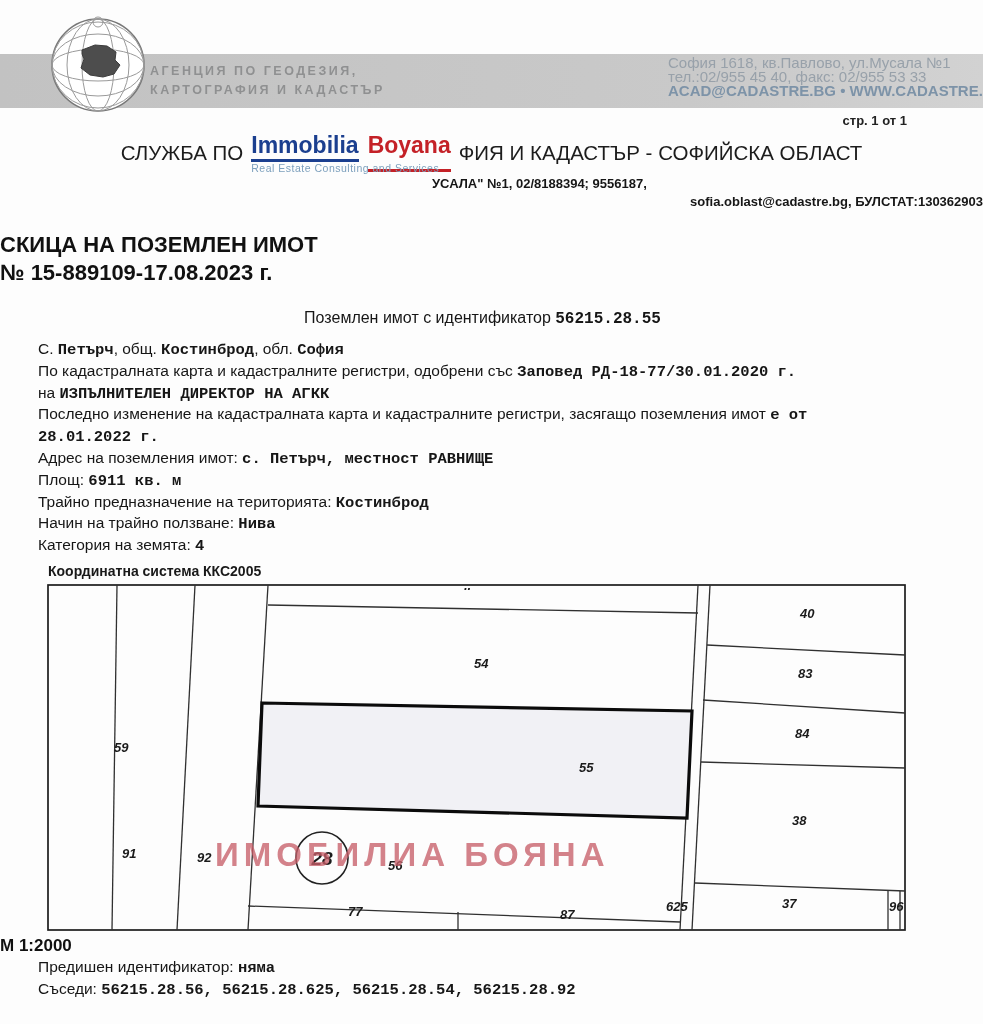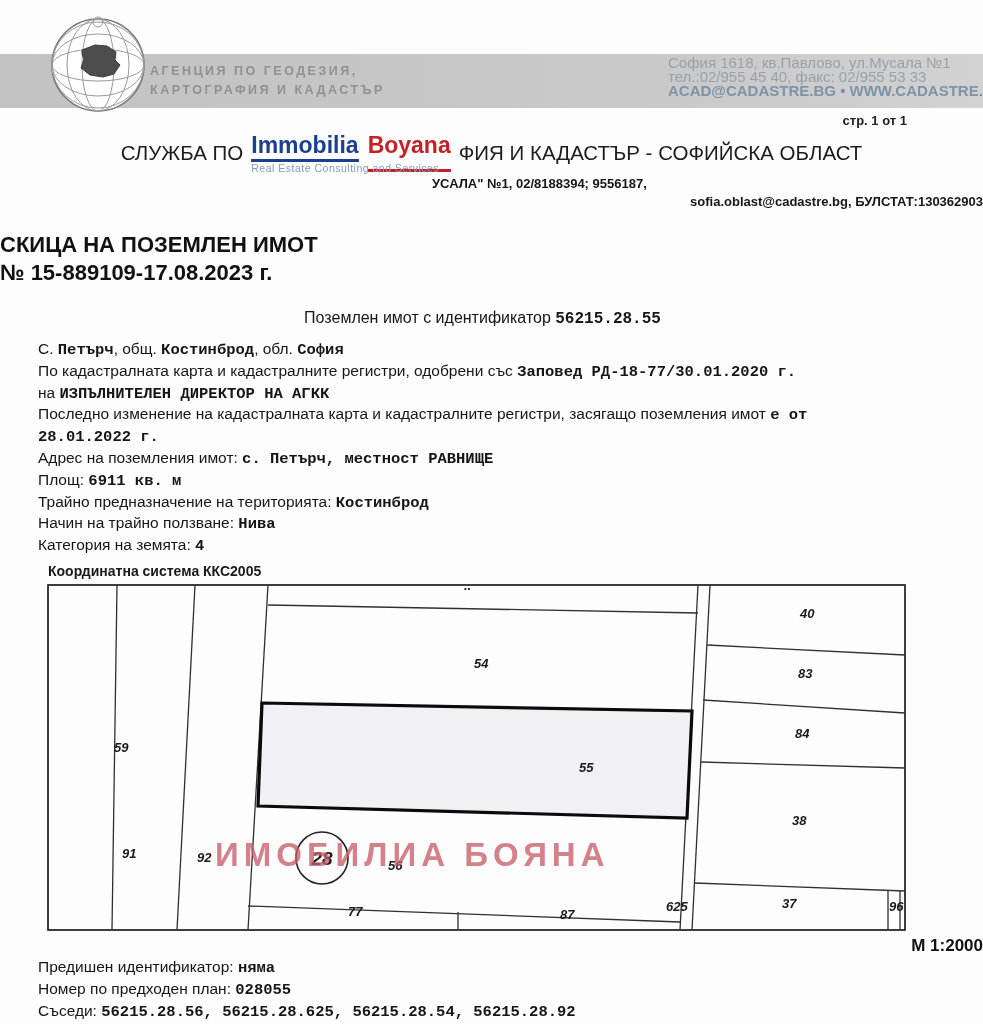--- a/index.html
+++ b/index.html
@@ -36,21 +36,21 @@
   
   .map{top:578px;left:38px;width:870px;height:356px;}
   #map-svg{position:absolute;top:0;left:0;}
   #map-svg .thin{stroke:#303030;stroke-width:1.3;fill:none;}
   #map-svg .frame{stroke:#1d1d1d;stroke-width:1.7;fill:none;}
   #map-svg .thick{stroke:#0b0b0b;stroke-width:3.2;fill:#f1f1f5;}
   #map-svg text{font:italic 700 13px "Liberation Sans",sans-serif;fill:#1a1a1a;}
   #map-svg .circ{stroke:#222;stroke-width:1.6;fill:none;}
   #map-svg .circ-label{font:italic 700 19px "Liberation Sans",sans-serif;text-anchor:middle;}
   .watermark{top:258px;left:177px;font-size:33px;font-weight:700;letter-spacing:5px;color:rgba(198,95,105,.78);white-space:nowrap;}
-  .scale{top:936px;left:0;width:983px;text-align:right;font-size:17px;font-weight:700;color:#111;}
+  .scale{top:936px;left:0;width:983px;text-align:left;font-size:17px;font-weight:700;color:#111;}
   
   .footer{top:957px;left:38px;width:910px;font-size:15.5px;line-height:20.8px;color:#161616;}
 </style>
 </head>
 <body>
 
 <div class="page">
 
   <div class="abs band"></div>
 
@@ -156,17 +156,16 @@
           <text x="426" y="12">..</text>
         </g>
     </svg>
     <div class="abs watermark">ИМОБИЛИА БОЯНА</div>
   </div>
 
   <div class="abs scale">М 1:2000</div>
 
   <div class="abs footer">
     <div><span>Предишен идентификатор: </span><span class="b">няма</span></div>
-    <div><span>Номер по предходен план: </span><span class="b">028055</span></div>
     <div><span>Съседи: </span><span class="b">56215.28.56, 56215.28.625, 56215.28.54, 56215.28.92</span></div>
   </div>
 
 </div>
 
 </body></html>

